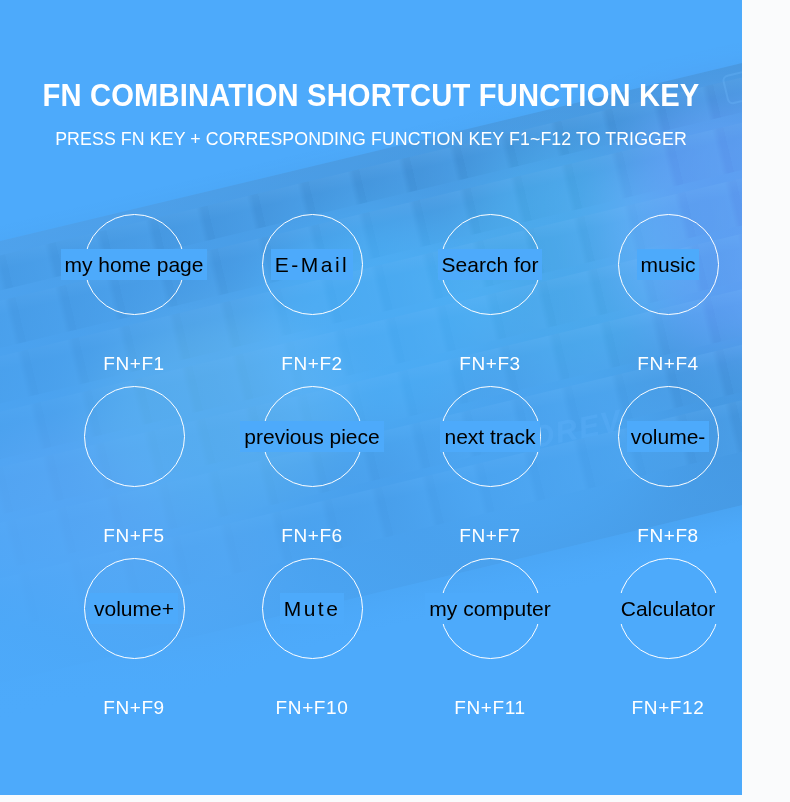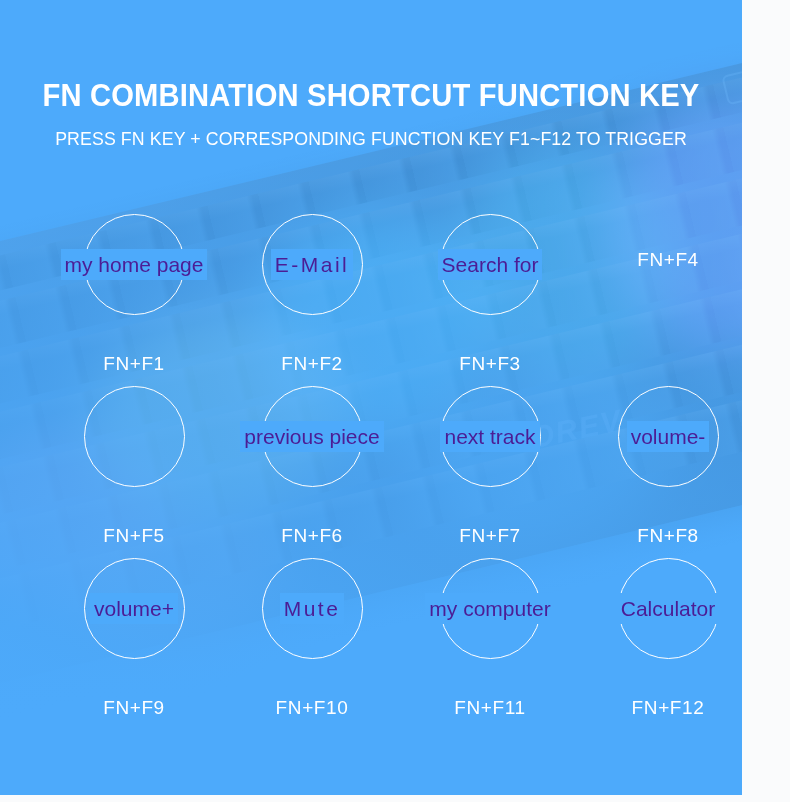--- a/index.html
+++ b/index.html
@@ -196,21 +196,21 @@
     margin-left: -50.5px;
     margin-top: -50.5px;
     border: 1.8px solid #ffffff;
     border-radius: 50%;
   }
   .ring-label {
     position: relative;
     z-index: 2;
     font-size: 21px;
     font-weight: normal;
-    color: #4c1d95;
+    color: #000000;
     white-space: nowrap;
     line-height: 1;
     padding: 5px 4px;
     
     background: #4daafb;
   }
   .ring-label.spaced { letter-spacing: 2.5px; }
   .combo-label {
     margin-top: 37px;
     font-size: 19px;
@@ -286,20 +286,24 @@
         <div class="combo-label">FN+F2</div>
       </div>
       <div class="shortcut-cell">
         <div class="ring-wrap">
           <div class="ring"></div>
           <div class="ring-label">Search for</div>
         </div>
         <div class="combo-label">FN+F3</div>
       </div>
       <div class="shortcut-cell">
+        <div class="ring-wrap">
+          <div class="ring"></div>
+          <div class="ring-label">music</div>
+        </div>
         <div class="combo-label">FN+F4</div>
       </div>
       <div class="shortcut-cell">
         <div class="ring-wrap">
           <div class="ring"></div>
         </div>
         <div class="combo-label">FN+F5</div>
       </div>
       <div class="shortcut-cell">
         <div class="ring-wrap">

